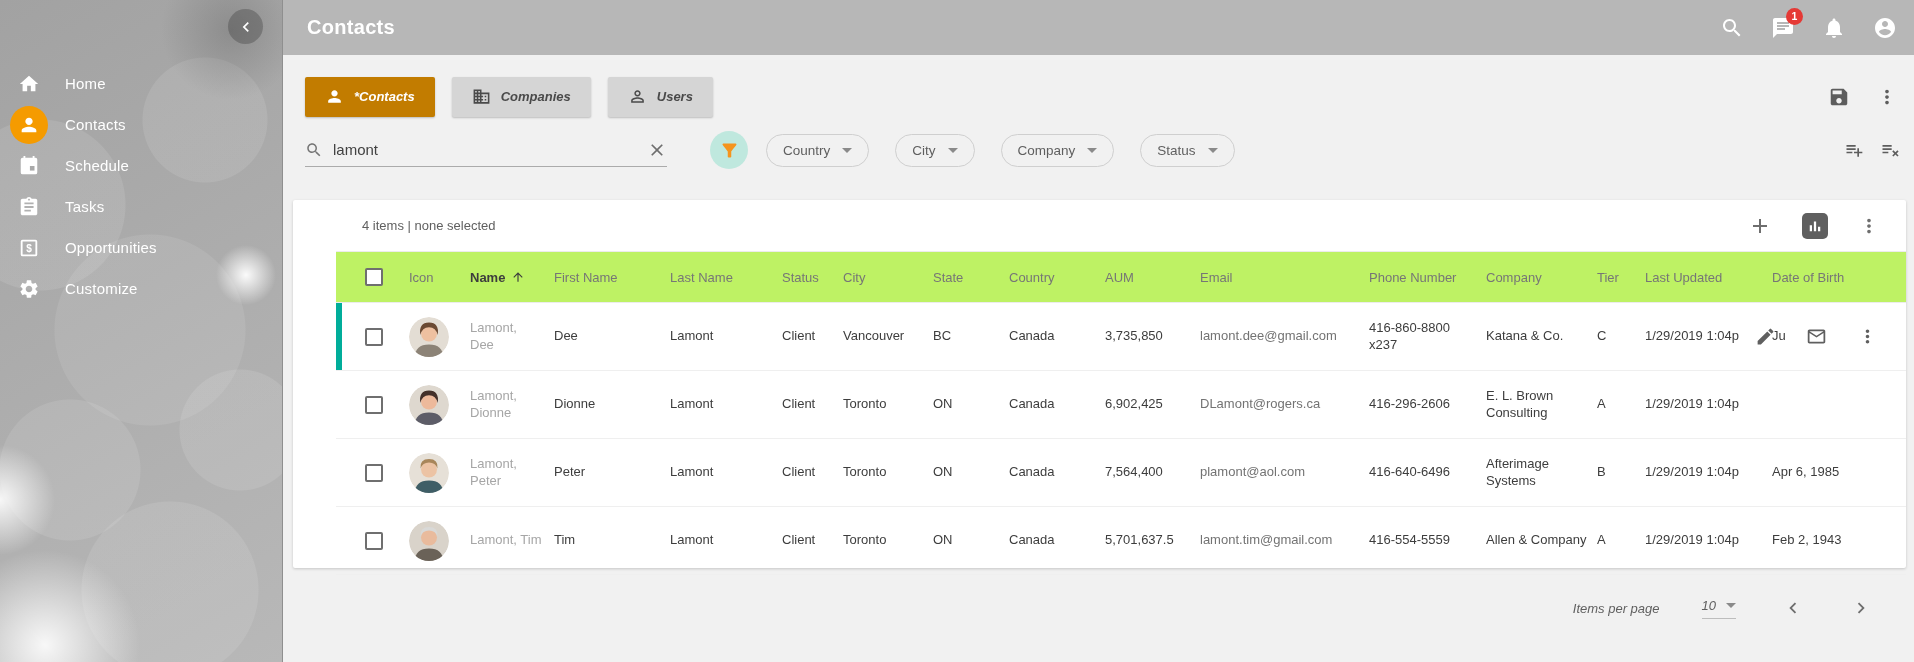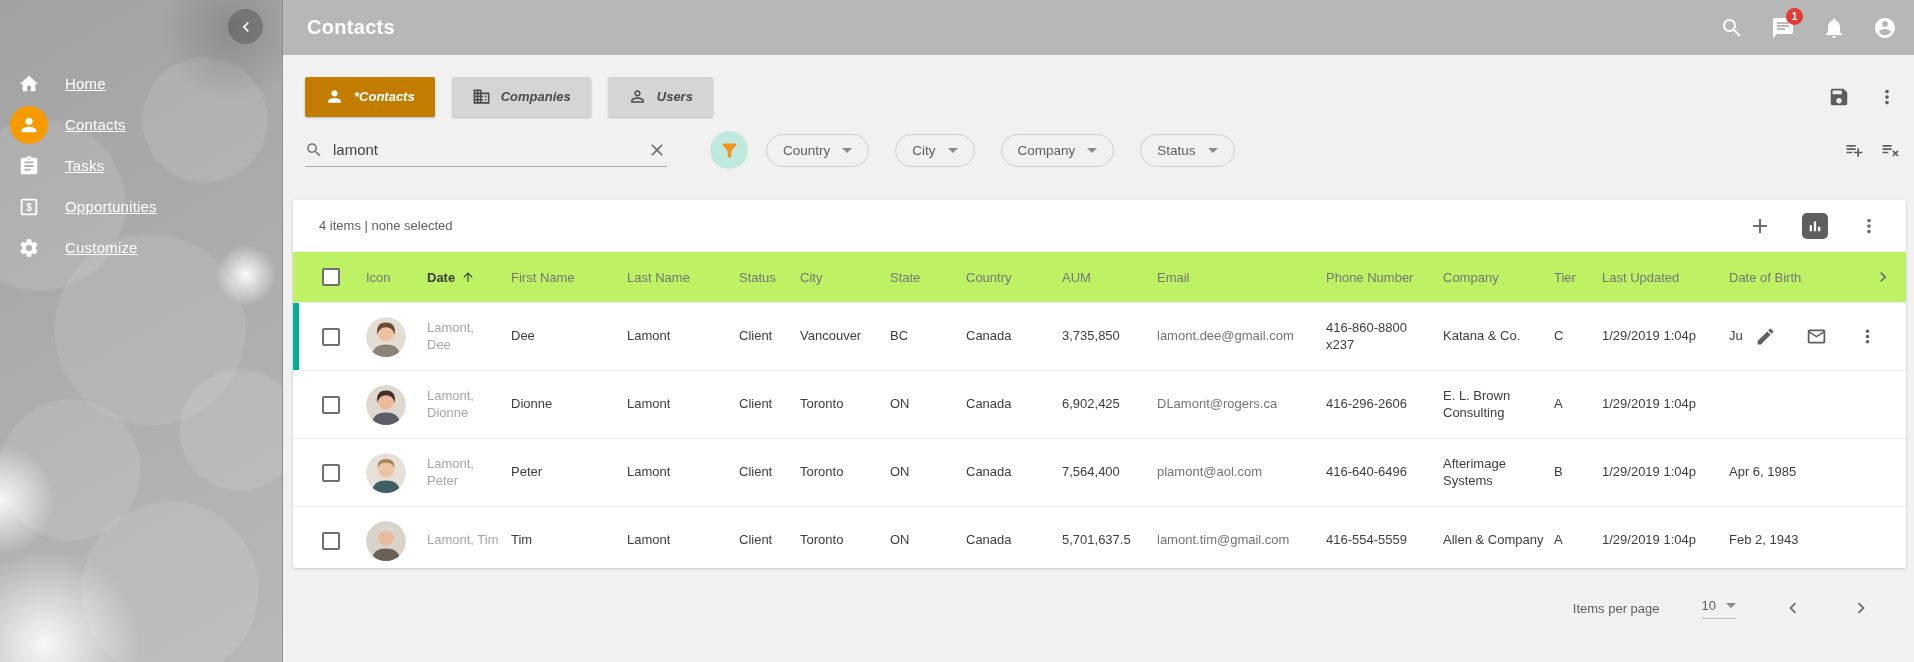--- a/index.html
+++ b/index.html
@@ -27,21 +27,21 @@
   .collapse-btn {
     position:absolute; top:9px; right:19px; width:35px; height:35px; border-radius:50%;
     background:rgba(70,70,70,.40); display:flex; align-items:center; justify-content:center;
     color:#fff; cursor:pointer;
   }
   .nav { position:absolute; top:63px; left:0; right:0; }
   .nav-item { display:flex; align-items:center; height:41px; padding-left:10px; cursor:pointer; color:#fff; }
   .nav-icon-wrap { width:38px; height:38px; display:flex; align-items:center; justify-content:center; flex:0 0 38px; }
   .nav-icon-wrap svg { width:22px; height:22px; fill:#fff; }
   .nav-icon-wrap.active-circle { background:#F59B00; border-radius:50%; }
-  .nav-label { margin-left:17px; font-size:15px; font-weight:500; letter-spacing:.2px;text-decoration:underline; }
+  .nav-label { margin-left:17px; font-size:15px; font-weight:500; letter-spacing:.2px; }
 
   
   .main { position:absolute; left:283px; top:0; right:0; bottom:0; background:#f1f1f1; }
   .appbar { position:absolute; left:0; top:0; right:0; height:55px; background:#b7b7b7; display:flex; align-items:center; }
   .appbar-title { margin-left:24px; color:#fff; font-size:20px; font-weight:700; letter-spacing:.3px; }
   .appbar-actions { margin-left:auto; margin-right:16px; display:flex; align-items:center; gap:25px; }
   .appbar-actions .abtn { position:relative; width:26px; height:26px; display:flex; align-items:center; justify-content:center; cursor:pointer; }
   .appbar-actions svg { width:24px; height:24px; fill:#fff; }
   .badge {
     position:absolute; top:-7px; right:-7px; min-width:17px; height:17px; border-radius:50%;
@@ -84,21 +84,21 @@
     border:1px solid #cfcfcf; border-radius:17px; color:#5f5f5f; font-size:13.5px; cursor:pointer; background:transparent;
   }
   .caret { width:0; height:0; border-left:5px solid transparent; border-right:5px solid transparent; border-top:5px solid #8a8a8a; }
   .sort-actions { margin-left:auto; display:flex; align-items:center; gap:16px; }
   .sort-actions .abtn { cursor:pointer; display:flex; }
   .sort-actions svg { width:20px; height:20px; fill:#5d5d5d; }
 
   
   .card {
     position:absolute; left:10px; right:8px; top:200px; height:368px; background:#fff;
-    border-radius:2px; box-shadow:0 1px 3px rgba(0,0,0,.18);
+    border-radius:2px; box-shadow:0 1px 3px rgba(0,0,0,.18);padding-left:43px;
   }
   .card-toolbar { height:52px; display:flex; align-items:center; padding:0 26px; border-bottom:1px solid #ececec; }
   .summary { font-size:13px; color:#5f5f5f; }
   .card-toolbar .spacer { flex:1; }
   .card-toolbar .abtn { cursor:pointer; display:flex; margin-left:30px; }
   .card-toolbar svg.plus { width:24px; height:24px; fill:#6e6e6e; }
   .chart-btn { width:26px; height:26px; background:#5f5f5f; border-radius:5px; display:flex; align-items:center; justify-content:center; }
   .kebab-dark svg { width:22px; height:22px; fill:#6e6e6e; }
 
   .tgrid { display:grid; align-items:center; padding-left:26px;
@@ -118,21 +118,21 @@
   .cb { width:18px; height:18px; border:2px solid #6f6f6f; border-radius:2px; background:#fff; cursor:pointer; }
   .avatar { width:40px; height:40px; border-radius:50%; overflow:hidden; display:block; }
   .av0 .hair{fill:#6b4a33} .av0 .skin{fill:#eec0a0} .av0 .shirt{fill:#8c8377}
   .av1 .hair{fill:#43302a} .av1 .skin{fill:#edb99b} .av1 .shirt{fill:#5d5d68}
   .av2 .hair{fill:#a8865a} .av2 .skin{fill:#ecc3a4} .av2 .shirt{fill:#3f5e66}
   .av3 .hair{fill:#d9d9d7} .av3 .skin{fill:#e9bb9d} .av3 .shirt{fill:#6a6258}
   .row-actions { position:absolute; right:28px; top:0; bottom:0; display:flex; align-items:center; gap:30px; }
   .row-actions .abtn { cursor:pointer; display:flex; }
   .row-actions svg { width:21px; height:21px; fill:#5f5f5f; }
 
-  .card-footer { height:66px; display:flex; align-items:center; justify-content:flex-end; padding-right:34px; font-size:13px; color:#5f5f5f; }
+  .card-footer { height:66px; display:flex; align-items:center; justify-content:flex-end; padding-right:34px; font-size:13px; color:#5f5f5f;font-style:italic; }
   .page-size { display:flex; align-items:center; gap:10px; margin-left:42px; padding-bottom:5px; border-bottom:1px solid #bdbdbd; cursor:pointer; }
   .pg-btn { margin-left:46px; cursor:pointer; display:flex; }
   .pg-btn svg { width:22px; height:22px; fill:#6e6e6e; }
 </style>
 </head>
 <body>
 
 <div class="screen">
 
   <div class="sidebar">
@@ -153,20 +153,29 @@
       <div class="nav-item">
         <span class="nav-icon-wrap active-circle">
             <svg viewBox="0 0 24 24">
               <path d="M12 12c2.21 0 4-1.79 4-4s-1.79-4-4-4-4 1.79-4 4 1.79 4 4 4zm0 2c-2.67 0-8 1.34-8 4v2h16v-2c0-2.66-5.33-4-8-4z"></path>
             </svg>
           </span>
         <span class="nav-label">Contacts</span>
       </div>
       <div class="nav-item">
         <span class="nav-icon-wrap">
+          <svg viewBox="0 0 24 24">
+              <path d="M19 3h-1V1h-2v2H8V1H6v2H5a2 2 0 0 0-2 2v14a2 2 0 0 0 2 2h14a2 2 0 0 0 2-2V5a2 2 0 0 0-2-2z"></path>
+              <rect x="13" y="12" width="5" height="5" fill="#a9a9a9"></rect>
+            </svg>
+        </span>
+        <span class="nav-label">Schedule</span>
+      </div>
+      <div class="nav-item">
+        <span class="nav-icon-wrap">
             <svg viewBox="0 0 24 24">
               <path d="M19 3h-4.18C14.4 1.84 13.3 1 12 1c-1.3 0-2.4.84-2.82 2H5c-1.1 0-2 .9-2 2v14c0 1.1.9 2 2 2h14c1.1 0 2-.9 2-2V5c0-1.1-.9-2-2-2zm-7 0c.55 0 1 .45 1 1s-.45 1-1 1-1-.45-1-1 .45-1 1-1zm2 14H7v-2h7v2zm3-4H7v-2h10v2zm0-4H7V7h10v2z"></path>
             </svg>
           </span>
         <span class="nav-label">Tasks</span>
       </div>
       <div class="nav-item">
         <span class="nav-icon-wrap">
           <svg viewBox="0 0 24 24">
               <path d="M19 3H5a2 2 0 0 0-2 2v14a2 2 0 0 0 2 2h14a2 2 0 0 0 2-2V5a2 2 0 0 0-2-2zm0 16H5V5h14v14z"></path>
@@ -318,21 +327,21 @@
             <svg viewBox="0 0 24 24">
               <path d="M12 8c1.1 0 2-.9 2-2s-.9-2-2-2-2 .9-2 2 .9 2 2 2zm0 2c-1.1 0-2 .9-2 2s.9 2 2 2 2-.9 2-2-.9-2-2-2zm0 6c-1.1 0-2 .9-2 2s.9 2 2 2 2-.9 2-2-.9-2-2-2z"></path>
             </svg>
           </div>
       </div>
 
       <div class="tgrid thead">
         <span class="cb" style="margin-left:3px;"></span>
         <span class="hcell">Icon</span>
         <span class="hcell sorted">
-          <span>Date</span>
+          <span>Name</span>
           <svg viewBox="0 0 24 24">
               <path d="M4 12l1.41 1.41L11 7.83V20h2V7.83l5.58 5.59L20 12l-8-8-8 8z"></path>
             </svg>
         </span>
         <span class="hcell">First Name</span>
         <span class="hcell">Last Name</span>
         <span class="hcell">Status</span>
         <span class="hcell">City</span>
         <span class="hcell">State</span>
         <span class="hcell">Country</span>

